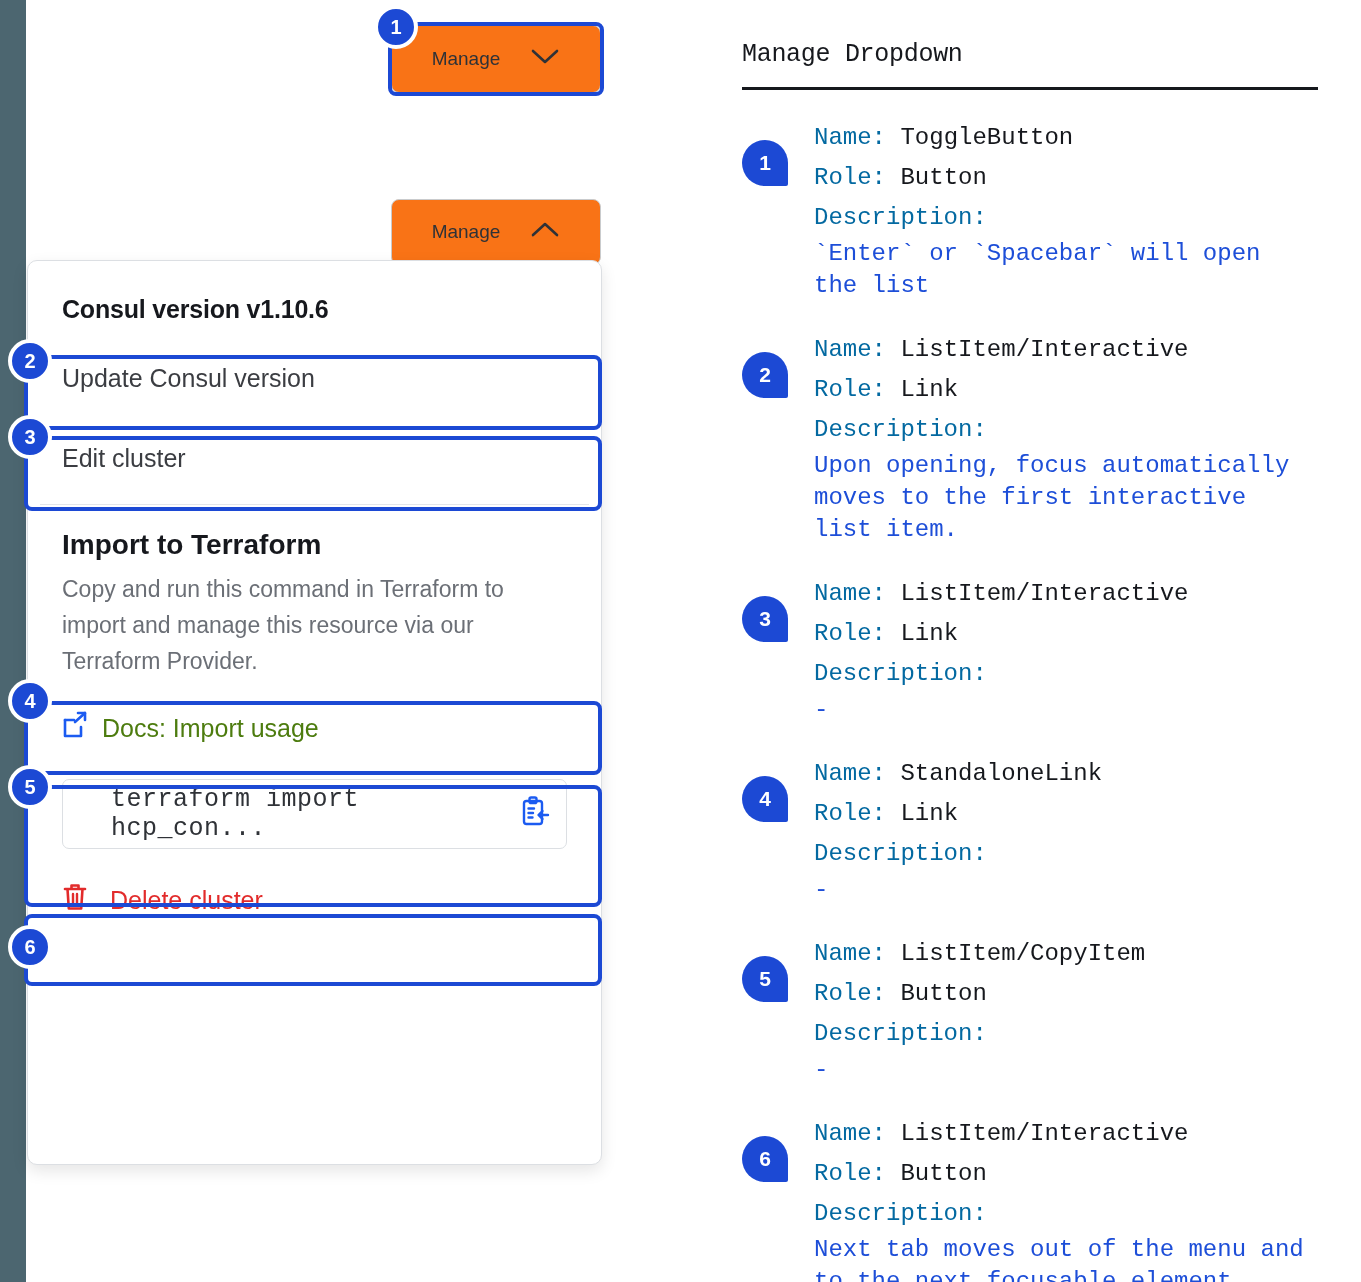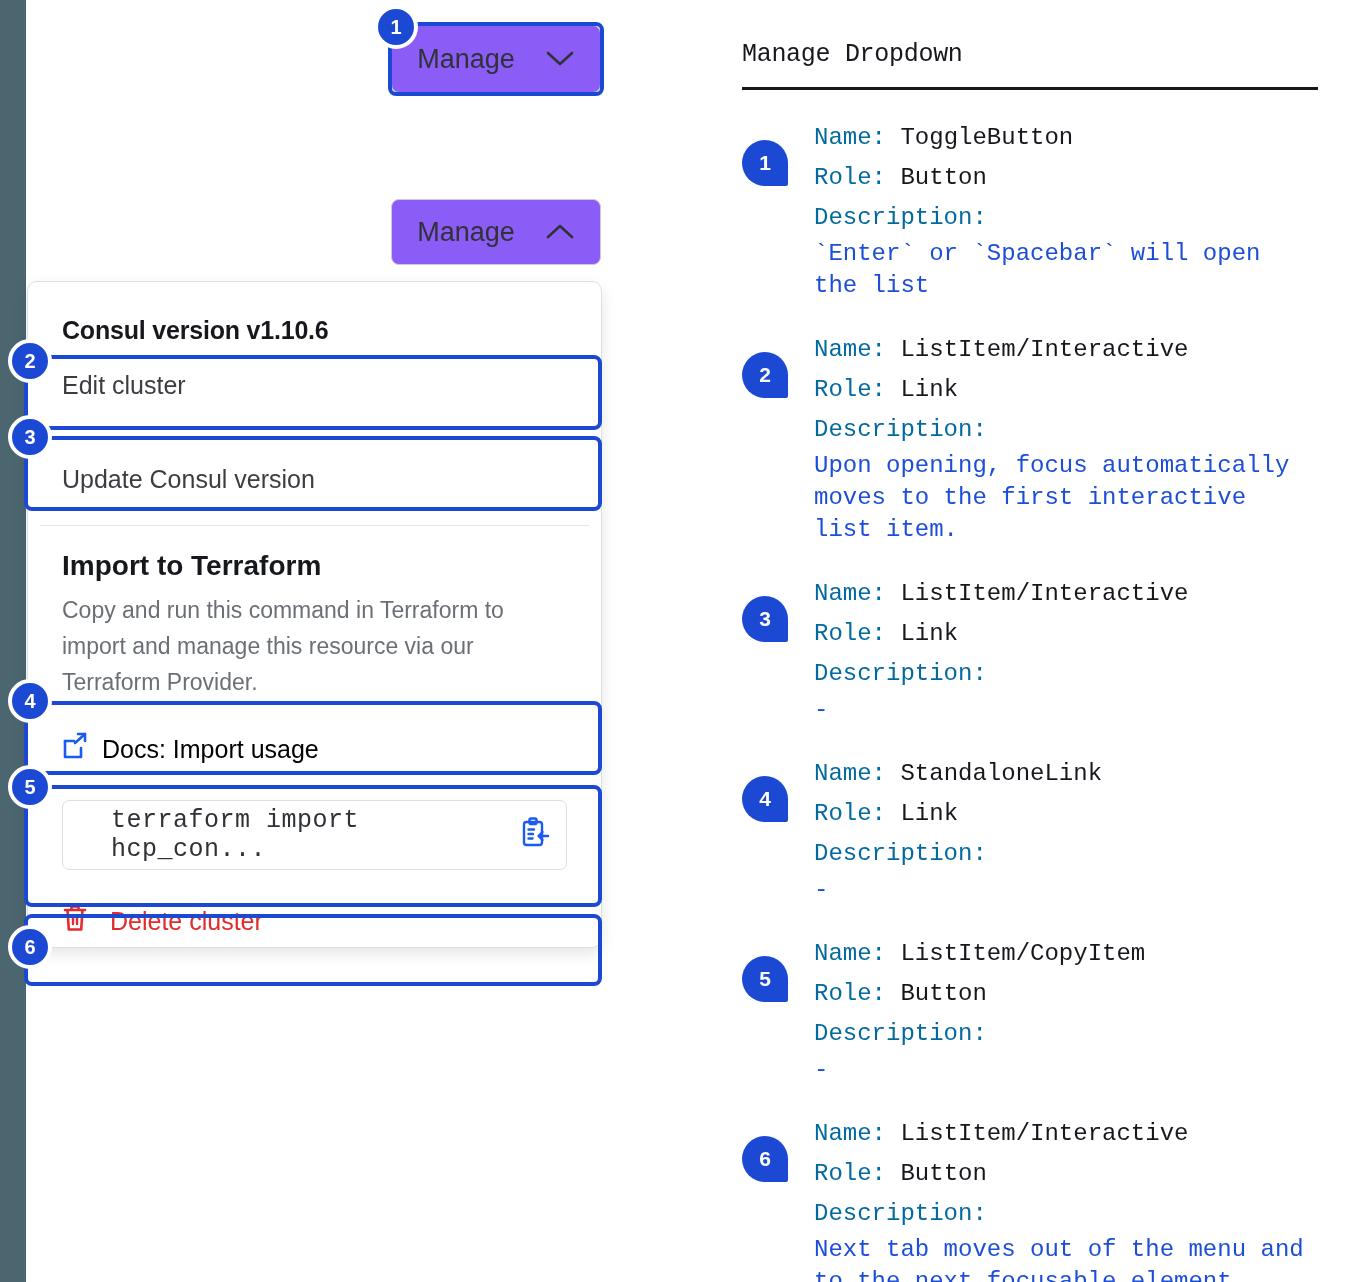--- a/index.html
+++ b/index.html
@@ -47,41 +47,41 @@
     border: 4px solid #1c49d4;
     border-radius: 8px;
     box-sizing: border-box;
     z-index: 30;
     pointer-events: none;
   }
 
   
   .manage-btn {
     position: absolute;
-    background: #8b5cf6;
+    background: #f97316;
     border: 1px solid #c9cbcd;
     border-radius: 8px;
     box-sizing: border-box;
     display: flex;
     align-items: center;
     justify-content: center;
     gap: 30px;
-    font-size: 27px;
+    font-size: 19px;
     color: #2f3237;
     padding: 0 22px;
   }
   .chev { display: block; }
 
   
   #dropdown-panel {
     position: absolute;
     left: 27px;
-    top: 281px;
+    top: 260px;
     width: 575px;
-    height: 667px;
+    height: 905px;
     background: #ffffff;
     border: 1px solid #dcdfe3;
     border-radius: 10px;
     box-sizing: border-box;
     box-shadow: 0 6px 16px rgba(0,0,0,0.10);
   }
   .menu-header {
     font-size: 25px;
     font-weight: bold;
     color: #16181d;
@@ -112,21 +112,21 @@
     font-size: 23px;
     line-height: 36px;
     color: #6b6f76;
     padding: 10px 34px 0 34px;
   }
   .docs-link {
     display: flex;
     align-items: center;
     gap: 14px;
     font-size: 25px;
-    color: #000000;
+    color: #4d7c0f;
     padding-left: 34px;
     height: 74px;
     box-sizing: border-box;
   }
   .copy-box {
     margin: 14px 34px 0 34px;
     height: 70px;
     border: 1px solid #dcdfe3;
     border-radius: 7px;
     box-sizing: border-box;
@@ -231,26 +231,26 @@
     <svg width="30" height="18" viewBox="0 0 30 18">
         <path d="M3 14 L15 3 L27 14" fill="none" stroke="#2f3237" stroke-width="2.6" stroke-linecap="round" stroke-linejoin="round"></path>
       </svg>
   </span>
 </div>
 
 <div id="dropdown-panel">
 
   <div class="menu-header">Consul version v1.10.6</div>
 
+  <div class="menu-item" style="margin-top:14px;">
+    <span>Update Consul version</span>
+  </div>
+
   <div class="menu-item">
     <span>Edit cluster</span>
-  </div>
-
-  <div class="menu-item" style="margin-top:14px;">
-    <span>Update Consul version</span>
   </div>
 
   <div class="divider" style="margin-top:6px;"></div>
 
   <div class="section-title">Import to Terraform</div>
   <div class="section-desc">Copy and run this command in Terraform to import and manage this resource via our Terraform Provider.</div>
 
   <div class="docs-link" style="margin-top:12px;">
     <span>
       <svg width="26" height="28" viewBox="0 0 26 28">

